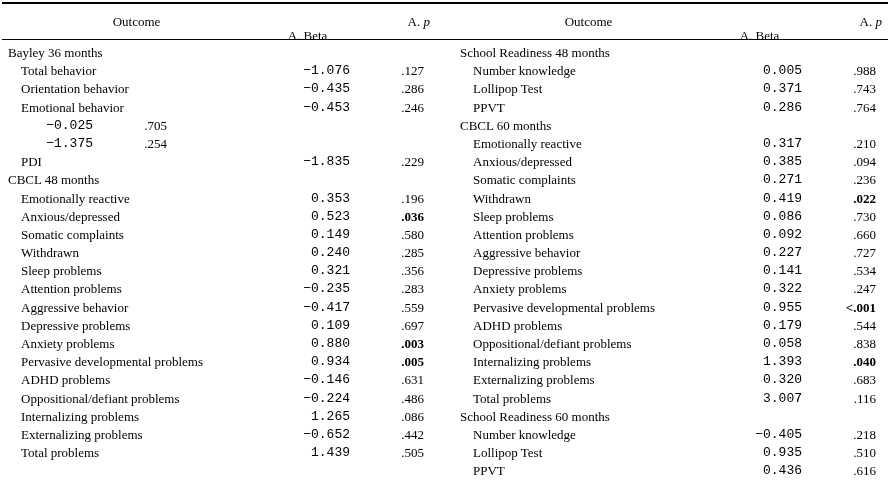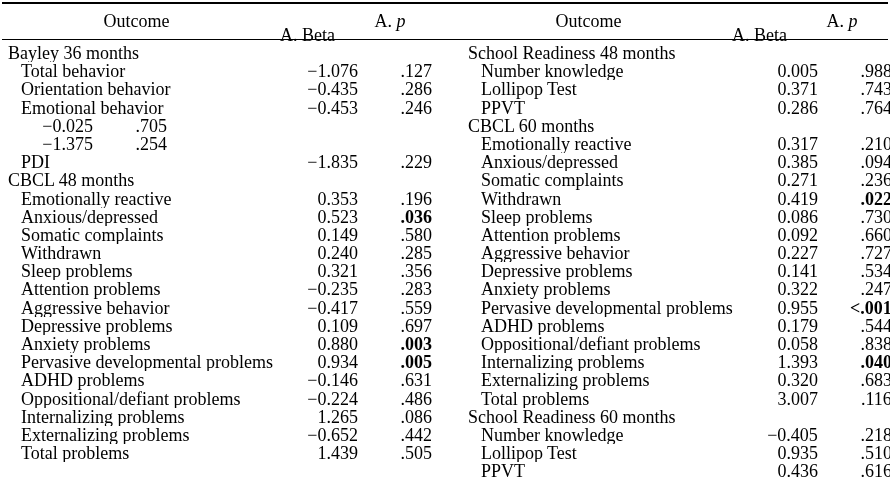--- a/index.html
+++ b/index.html
@@ -5,21 +5,21 @@
   html, body {
     margin: 0;
     padding: 0;
     background: #ffffff;
   }
   .page {
     width: 890px;
     height: 492px;
     box-sizing: border-box;
     font-family: "Liberation Serif", "DejaVu Serif", serif;
-    font-size: 18px;
+    font-size: 13px;
     color: #000;
     background: #fff;
     padding-top: 2px;
   }
   .rtable {
     box-sizing: border-box;
     border-top: 2px solid #000;
     border-bottom: 6px double #000;
     margin: 0 2px;
   }
@@ -39,21 +39,21 @@
     flex: 1;
     text-align: center;
   }
   .h-beta {
     width: 85px;
     text-align: center;
     margin-top: 28px;
   }
   .h-p {
     width: 80px;
-    text-align: center;
+    text-align: right;
   }
   .h-p .pit {
     font-style: italic;
   }
   .tbody {
     display: flex;
     gap: 30px;
     padding: 4px 6px 18px 6px;
     align-items: flex-start;
   }
@@ -70,20 +70,21 @@
     flex: 1;
     padding-left: 13px;
     overflow: hidden;
   }
   .row.section .outcome {
     padding-left: 0;
   }
   .row .num {
     width: 85px;
     text-align: right;
+    font-family: Liberation Mono, monospace;
   }
   .row .pval {
     width: 80px;
     text-align: right;
     padding-right: 6px;
     box-sizing: border-box;
   }
   .row .pval.bold {
     font-weight: bold;
   }

